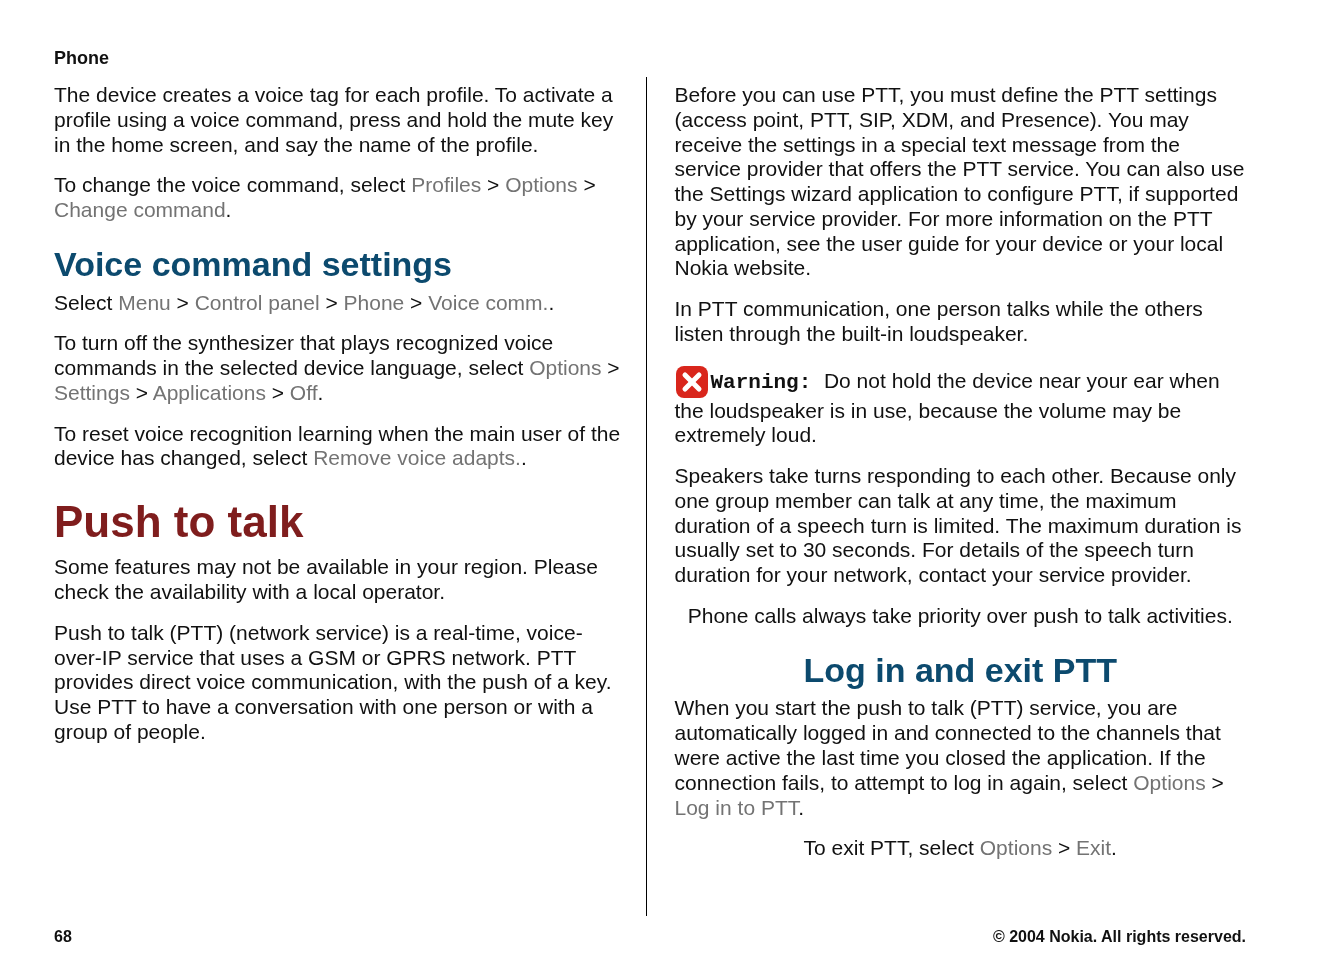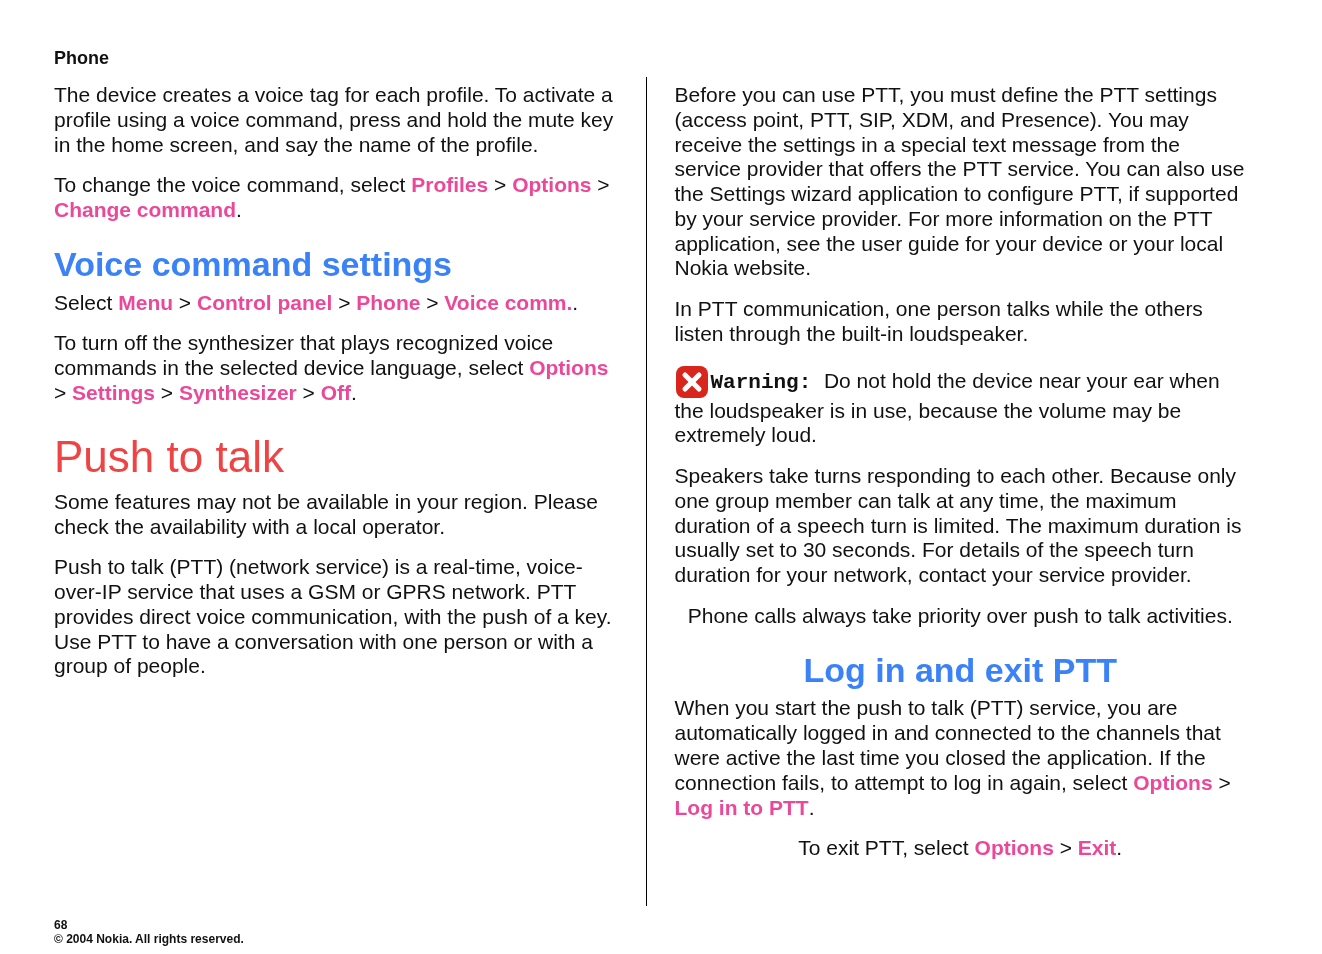--- a/index.html
+++ b/index.html
@@ -44,53 +44,52 @@
     padding-left: 0px;
     align-items: center;
   }
   p {
     margin: 6px 0 10px 0;
     font-size: 21px;
     line-height: 1.18;
   }
   h1.sec {
     font-size: 44px;
-    font-weight: 400;
-    color: #ef4444;
+    font-weight: 700;
+    color: #7f1d1d;
     margin: 18px 0 4px 0;
     line-height: 1.05;
   }
   h2.sec {
     font-size: 34px;
     font-weight: 700;
-    color: #3b82f6;
+    color: #0c4a6e;
     margin: 14px 0 2px 0;
     line-height: 1.05;
   }
-  .ui { color: #ec4899; font-weight: 700; }
+  .ui { color: #737373; font-weight: 400; }
   .sep { color: #111; }
   .warn-row {
     display: block;
     margin-top: 8px;
   }
   .warn-icon {
     display: inline-block;
     vertical-align: middle;
     width: 34px;
     height: 34px;
     margin-right: 2px;
   }
   .warn-label { font-weight: 700; font-family: Liberation Mono, monospace; }
   .footer {
     display: flex;
     justify-content: space-between;
-    font-size: 12px;
+    font-size: 16px;
     font-weight: 700;
     margin-top: 12px;
-    flex-direction: column;
   }
 </style>
 </head>
 <body>
 
 <div class="page">
   <div class="header">Phone</div>
 
   <div class="columns">
 
@@ -101,23 +100,26 @@
         <span>To change the voice command, select </span><span class="ui">Profiles</span><span class="sep"> &gt; </span><span class="ui">Options</span><span class="sep"> &gt; </span><span class="ui">Change command</span><span>.</span>
       </p>
 
       <h2 class="sec">Voice command settings</h2>
 
       <p>
         <span>Select </span><span class="ui">Menu</span><span class="sep"> &gt; </span><span class="ui">Control panel</span><span class="sep"> &gt; </span><span class="ui">Phone</span><span class="sep"> &gt; </span><span class="ui">Voice comm.</span><span>.</span>
       </p>
 
       <p>
-        <span>To turn off the synthesizer that plays recognized voice commands in the selected device language, select </span><span class="ui">Options</span><span class="sep"> &gt; </span><span class="ui">Settings</span><span class="sep"> &gt; </span><span class="ui">Synthesizer</span><span class="sep"> &gt; </span><span class="ui">Off</span><span>.</span>
+        <span>To turn off the synthesizer that plays recognized voice commands in the selected device language, select </span><span class="ui">Options</span><span class="sep"> &gt; </span><span class="ui">Settings</span><span class="sep"> &gt; </span><span class="ui">Applications</span><span class="sep"> &gt; </span><span class="ui">Off</span><span>.</span>
       </p>
 
+      <p>
+        <span>To reset voice recognition learning when the main user of the device has changed, select </span><span class="ui">Remove voice adapts.</span><span>.</span>
+      </p>
 
       <h1 class="sec">Push to talk</h1>
 
       <p>Some features may not be available in your region. Please check the availability with a local operator.</p>
 
 
 
       <p>Push to talk (PTT) (network service) is a real-time, voice-over-IP service that uses a GSM or GPRS network. PTT provides direct voice communication, with the push of a key. Use PTT to have a conversation with one person or with a group of people.</p>
     </div>
 

